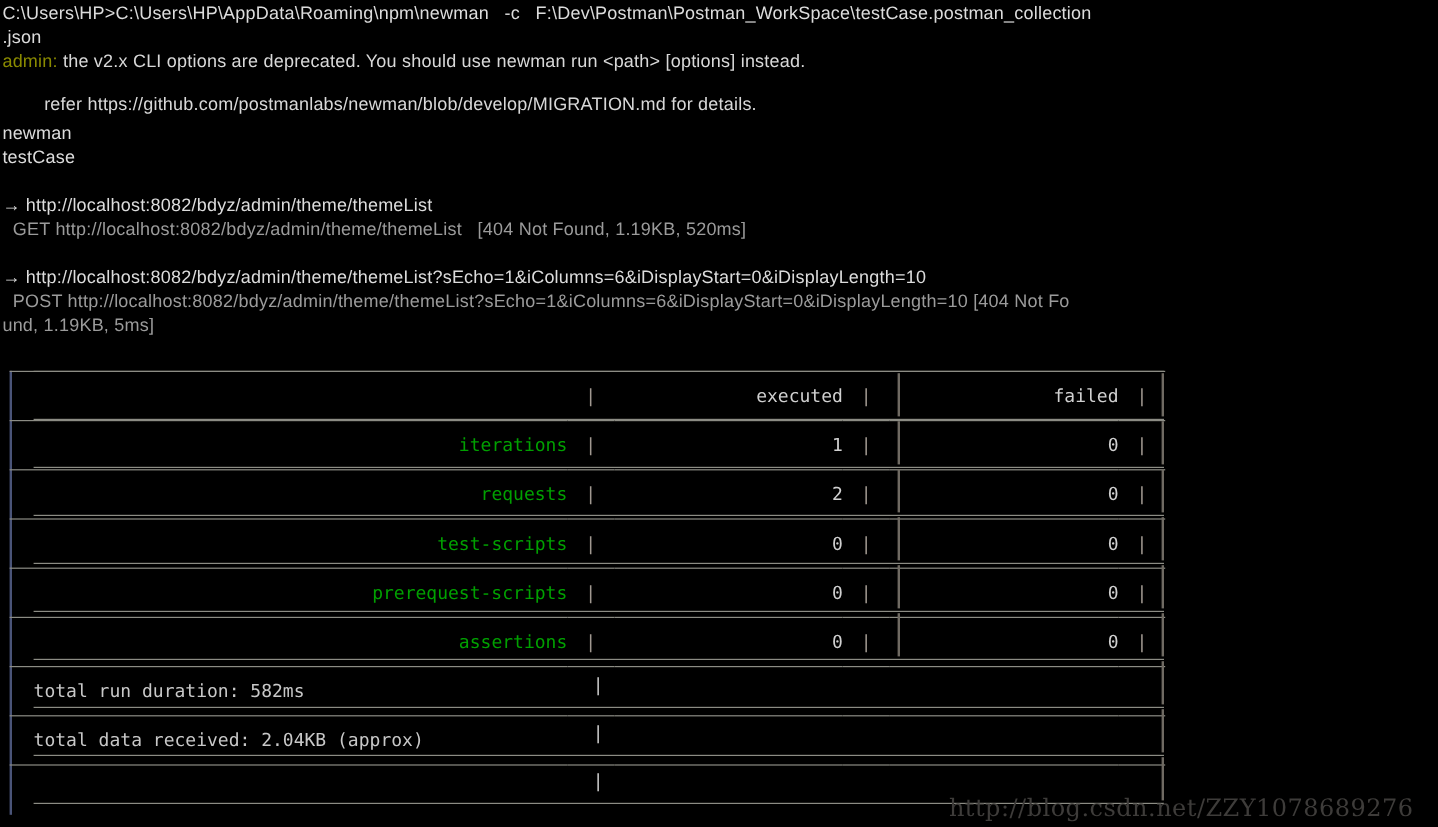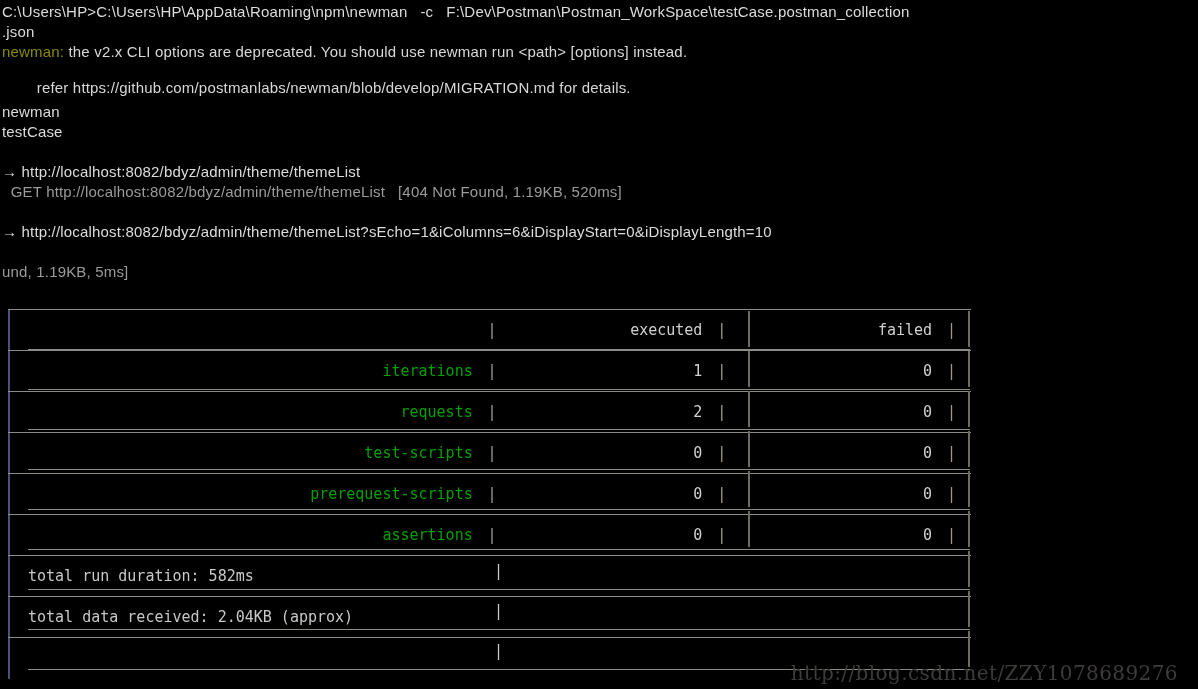--- a/index.html
+++ b/index.html
@@ -130,32 +130,33 @@
 </style>
 </head>
 <body>
 
 <div id="terminal">
 
   <div class="line" style="top:2px;"><span class="seg white">C:\Users\HP&gt;</span><span class="seg white">C:\Users\HP\AppData\Roaming\npm\newman   -c   F:\Dev\Postman\Postman_WorkSpace\testCase.postman_collection</span></div>
 
   <div class="line white" style="top:22px;">.json</div>
 
-  <div class="line" style="top:42px;"><span class="seg olive">newman:</span><span class="seg bright"> the v2.x CLI options are deprecated. You should use newman run &lt;path&gt; [options] instead.</span></div>
+  <div class="line" style="top:42px;"><span class="seg olive">admin:</span><span class="seg bright"> the v2.x CLI options are deprecated. You should use newman run &lt;path&gt; [options] instead.</span></div>
 
   <div class="line bright" style="top:62px;">        refer https://github.com/postmanlabs/newman/blob/develop/MIGRATION.md for details.</div>
 
   <div class="line white" style="top:102px;">newman</div>
 
   <div class="line white" style="top:122px;">testCase</div>
 
   <div class="line" style="top:162px;"><span class="seg white">→</span><span class="seg white"> http://localhost:8082/bdyz/admin/theme/themeList</span></div>
   <div class="line dim" style="top:182px;">  GET http://localhost:8082/bdyz/admin/theme/themeList   [404 Not Found, 1.19KB, 520ms]</div>
 
   <div class="line" style="top:222px;"><span class="seg white">→</span><span class="seg white"> http://localhost:8082/bdyz/admin/theme/themeList?sEcho=1&amp;iColumns=6&amp;iDisplayStart=0&amp;iDisplayLength=10</span></div>
+  <div class="line dim" style="top:242px;">  POST http://localhost:8082/bdyz/admin/theme/themeList?sEcho=1&amp;iColumns=6&amp;iDisplayStart=0&amp;iDisplayLength=10 [404 Not Fo</div>
   <div class="line dim" style="top:262px;">und, 1.19KB, 5ms]</div>
 
   <div id="table-left-edge"></div>
 
   <table id="summary-table">
     <tbody>
       <tr>
         <td class="col-label cell-head"></td>
         <td class="col-pipe pipe-glyph">|</td>
         <td class="col-exec cell-head">executed</td>

